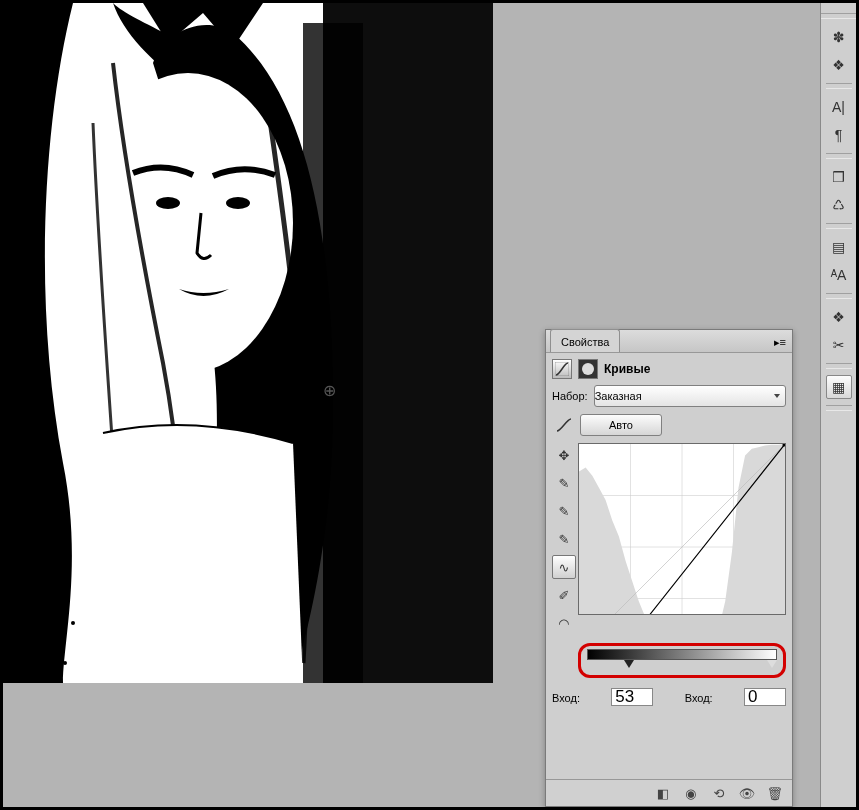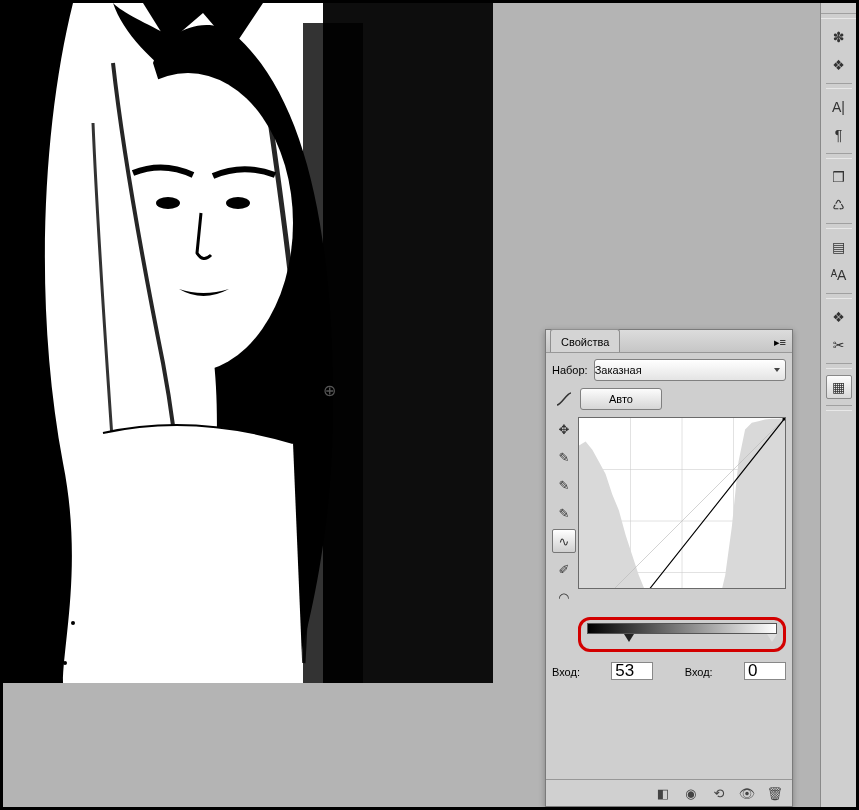--- a/index.html
+++ b/index.html
@@ -374,20 +374,30 @@
   </div>
 
   <div class="properties-panel">
     <div class="panel-tabbar">
       <div class="panel-tab">
         <span>Свойства</span>
       </div>
       <span class="menu-icon">▸≡</span>
     </div>
     <div class="panel-body">
+      <div class="title-row">
+        <div class="title-icon">
+          <svg width="14" height="14">
+              <path d="M1 13 C5 13 9 1 13 1" stroke="#333" stroke-width="1.5" fill="none"></path>
+              <rect x="0" y="0" width="14" height="14" fill="none" stroke="#666" stroke-width="0.5"></rect>
+            </svg>
+        </div>
+        <div class="title-icon mask"></div>
+        <span class="title-text">Кривые</span>
+      </div>
 
       <div class="row">
         <span class="label">Набор:</span>
         <div class="select">
           <span>Заказная</span>
         </div>
       </div>
 
       <div class="row">
         <div class="tool-col" style="width:22px">

